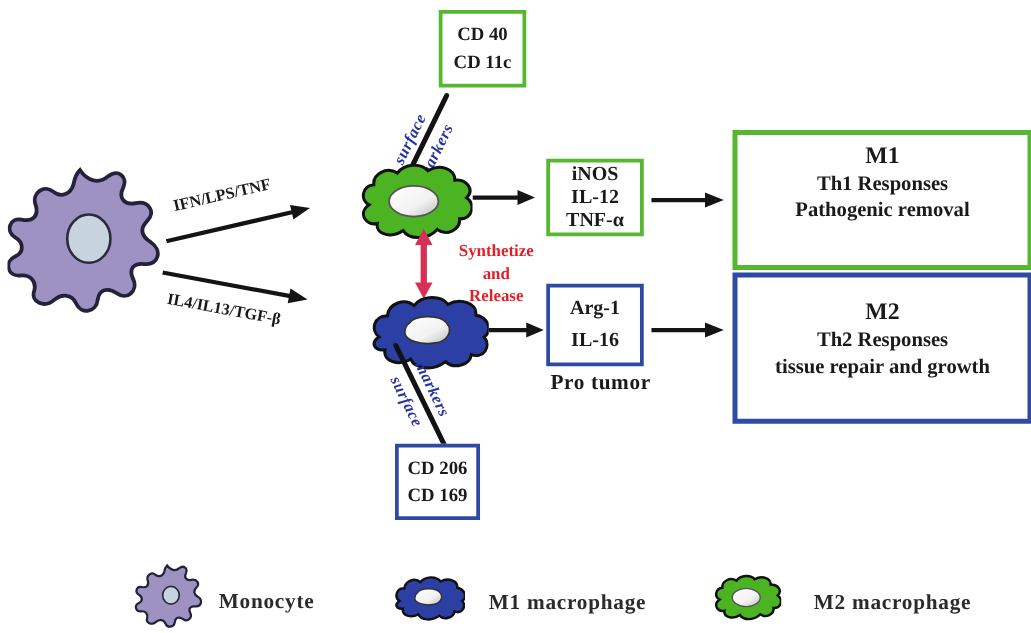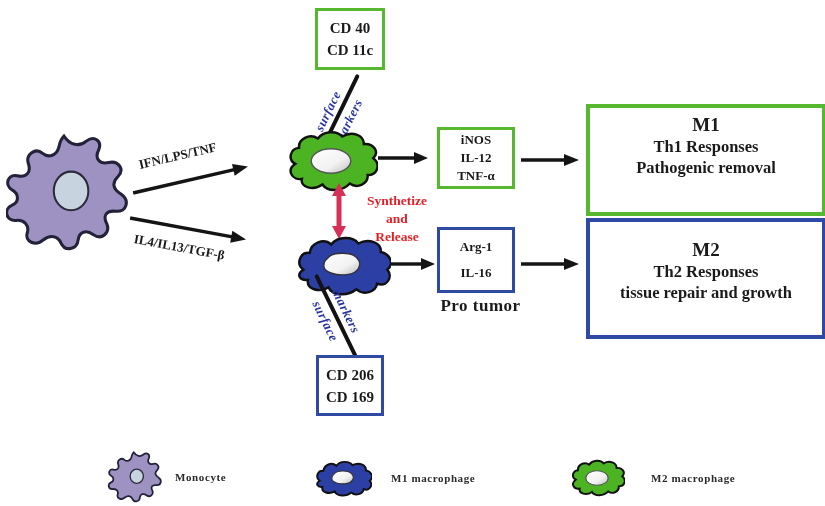--- a/index.html
+++ b/index.html
@@ -4,46 +4,46 @@
 <style>
   html,body{margin:0;padding:0;background:#ffffff;}
   #canvas{
     position:relative;width:825px;height:506px;background:#ffffff;overflow:hidden;
     font-family:"Liberation Serif","DejaVu Serif",serif;color:#1a1a1a;
   }
   .abs{position:absolute;}
   
   .cd-box{border:3px solid;display:flex;flex-direction:column;justify-content:center;
     align-items:center;font-weight:bold;font-size:15px;line-height:22px;background:#fff;}
-  .cd-box.green{border-color:#55b82e;}
+  .cd-box.green{border-color:#55b82e;margin-left:36px;}
   .cd-box.blue{border-color:#2e4aa5;}
   
   .cyt-box{border:3px solid;display:flex;flex-direction:column;justify-content:space-evenly;
-    align-items:center;font-weight:bold;font-size:13px;background:#fff;text-align:center;}
+    align-items:center;font-weight:bold;font-size:16px;background:#fff;text-align:center;}
   .cyt-box.green{border-color:#55b82e;}
   .cyt-box.blue{border-color:#2e4aa5;}
   
   .outcome-box{border:4px solid;background:#fff;text-align:center;font-weight:bold;}
   .outcome-box.green{border-color:#55b82e;}
   .outcome-box.blue{border-color:#2e4aa5;}
   .outcome-title{font-size:19px;line-height:23px;padding-top:5px;}
   .outcome-line{font-size:16.5px;line-height:21px;}
   
   .tumor-heading{font-size:17px;font-weight:bold;text-align:center;letter-spacing:.5px;}
   
   .pathway-label{font-size:13px;font-weight:bold;white-space:nowrap;transform-origin:left center;}
   
   .surface-block{display:flex;flex-direction:column;align-items:center;justify-content:center;}
   .surface-word{font-size:13px;font-weight:bold;font-style:italic;color:#2733a2;
     white-space:nowrap;line-height:15px;letter-spacing:.5px;}
   .surface-bar{width:92px;height:4px;background:#121212;border-radius:2px;margin:2px 0;}
   
   .synth{color:#e31f26;font-weight:bold;font-size:13.5px;line-height:18px;text-align:center;}
   
-  .legend-label{font-size:11px;font-weight:bold;color:#2b2b2b;letter-spacing:.6px;}
+  .legend-label{font-size:17px;font-weight:bold;color:#2b2b2b;letter-spacing:.6px;}
 </style>
 </head>
 <body>
 
 <div id="canvas">
 
   <svg width="0" height="0" style="position:absolute">
     <defs>
       <linearGradient id="nucGrad" x1="0" y1="0" x2="1" y2="1">
         <stop offset="0" stop-color="#ffffff"></stop>

